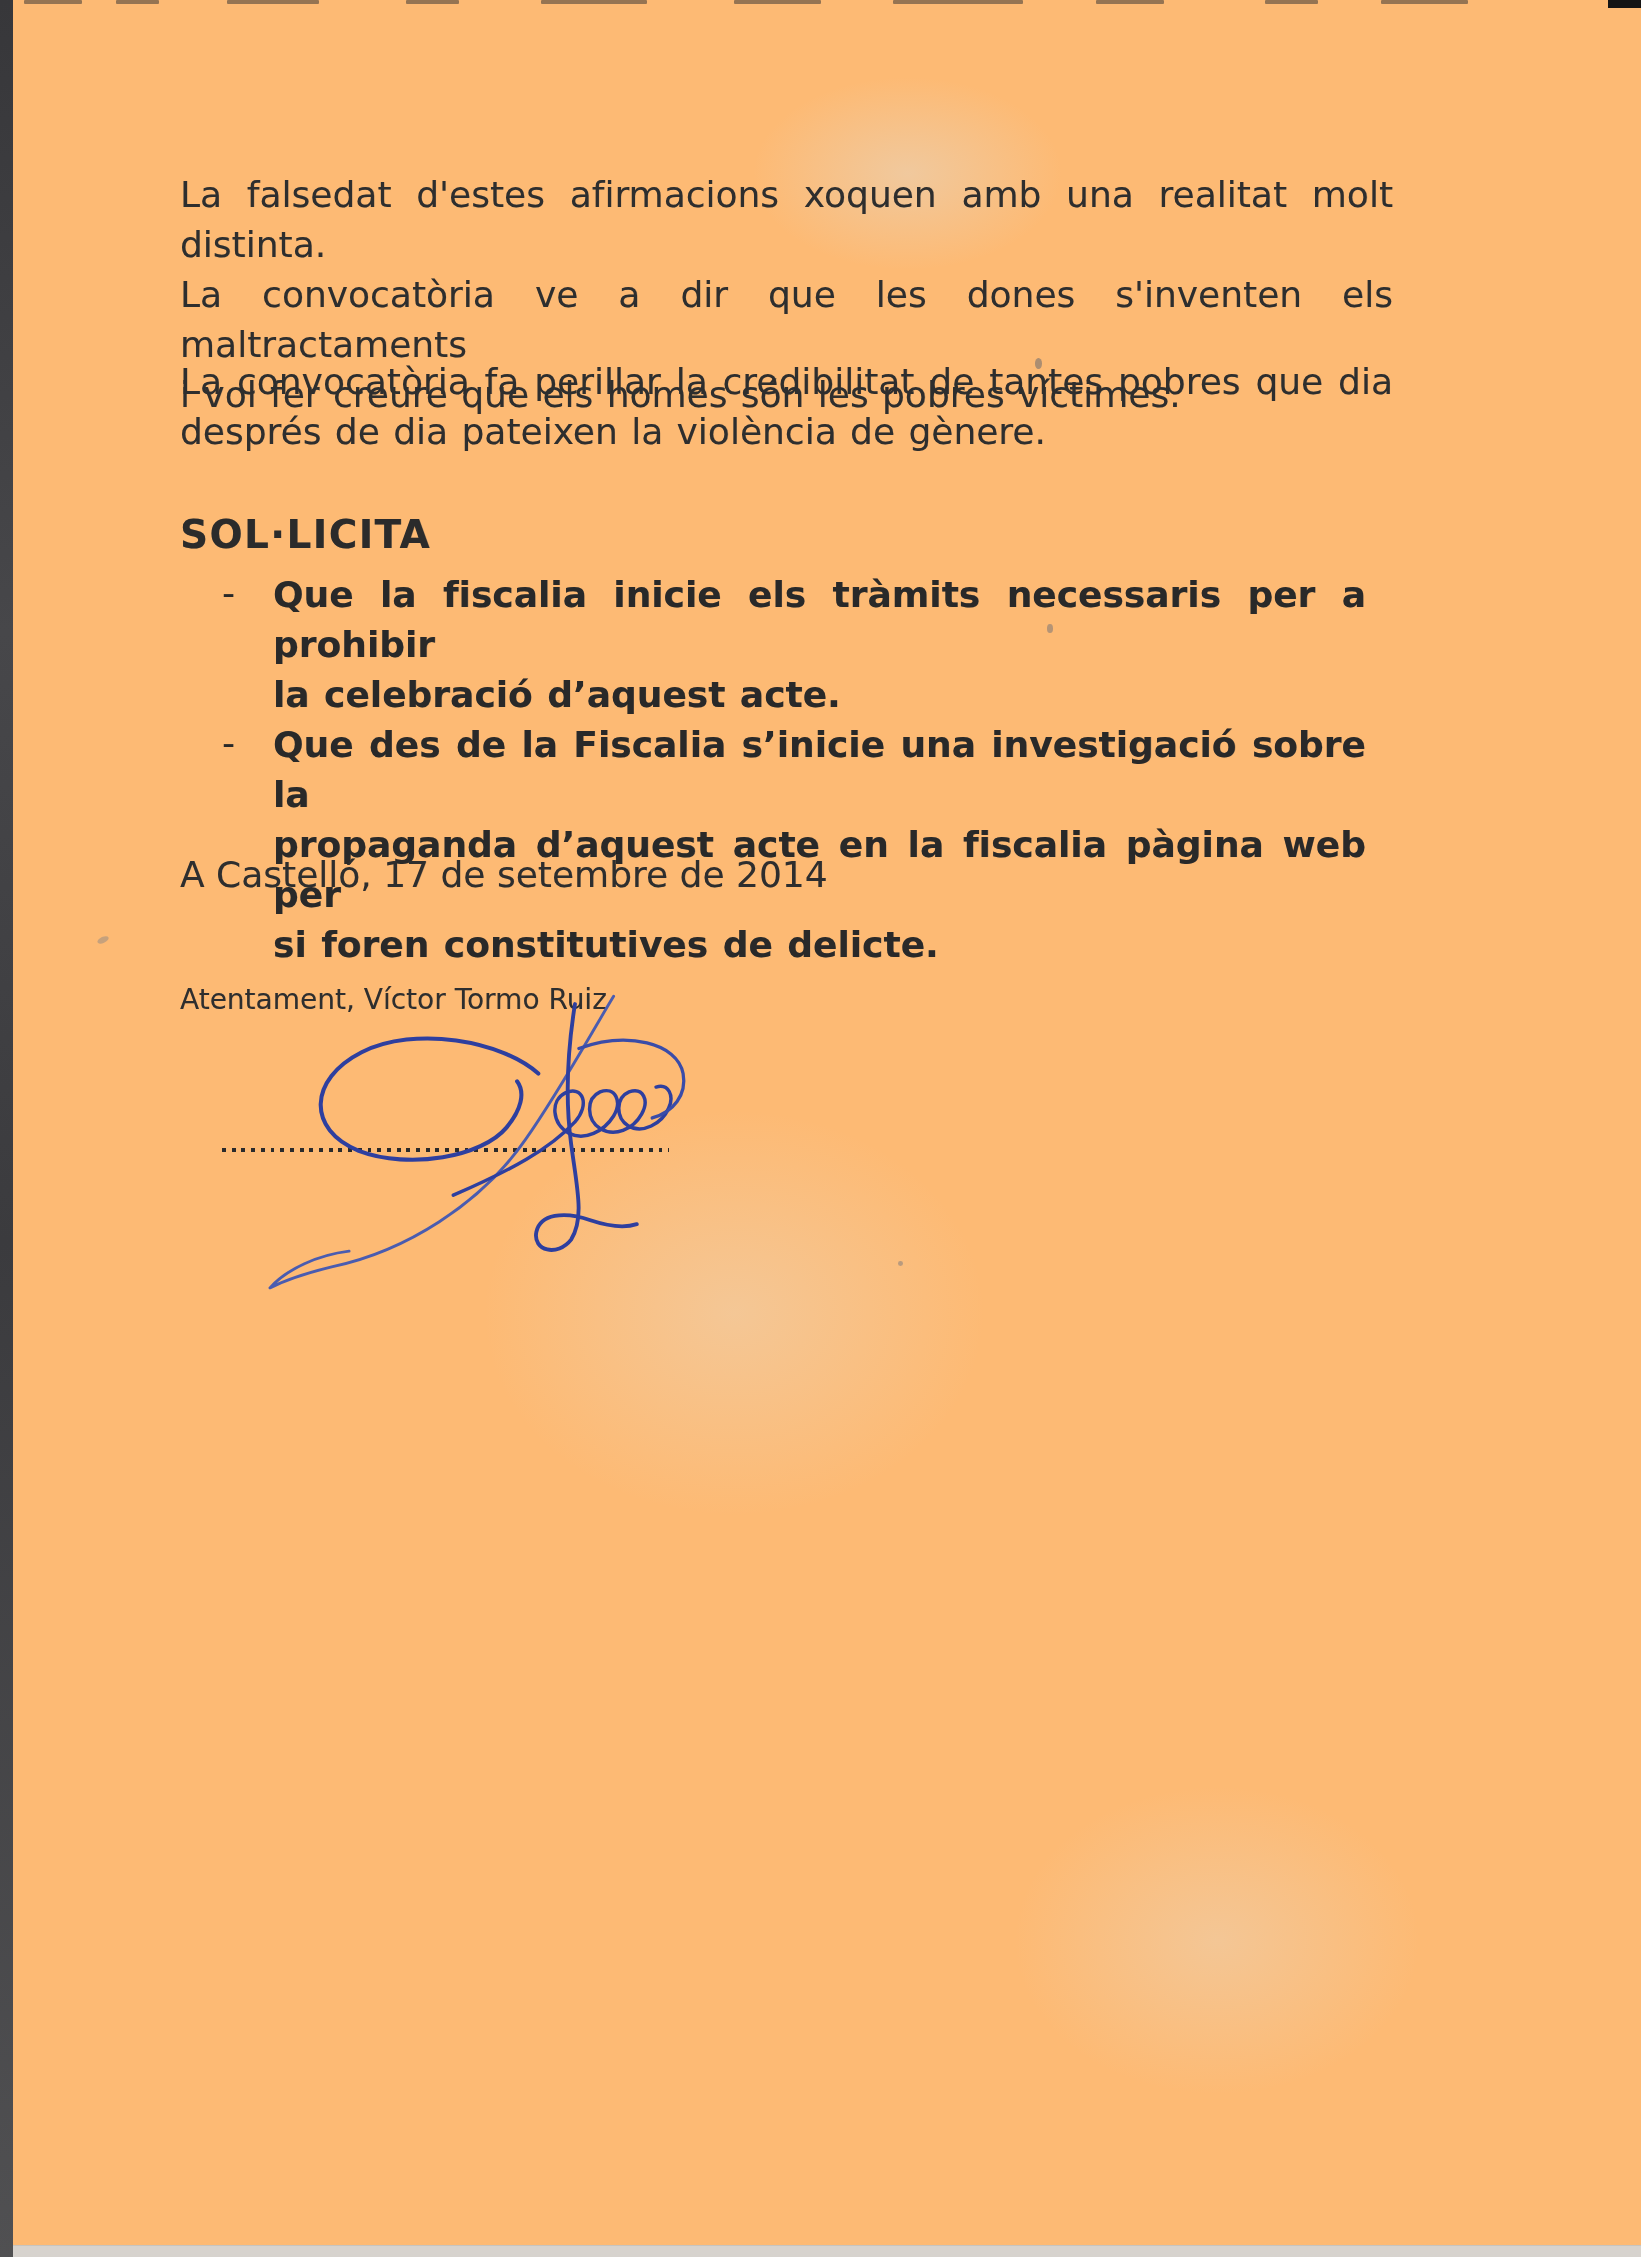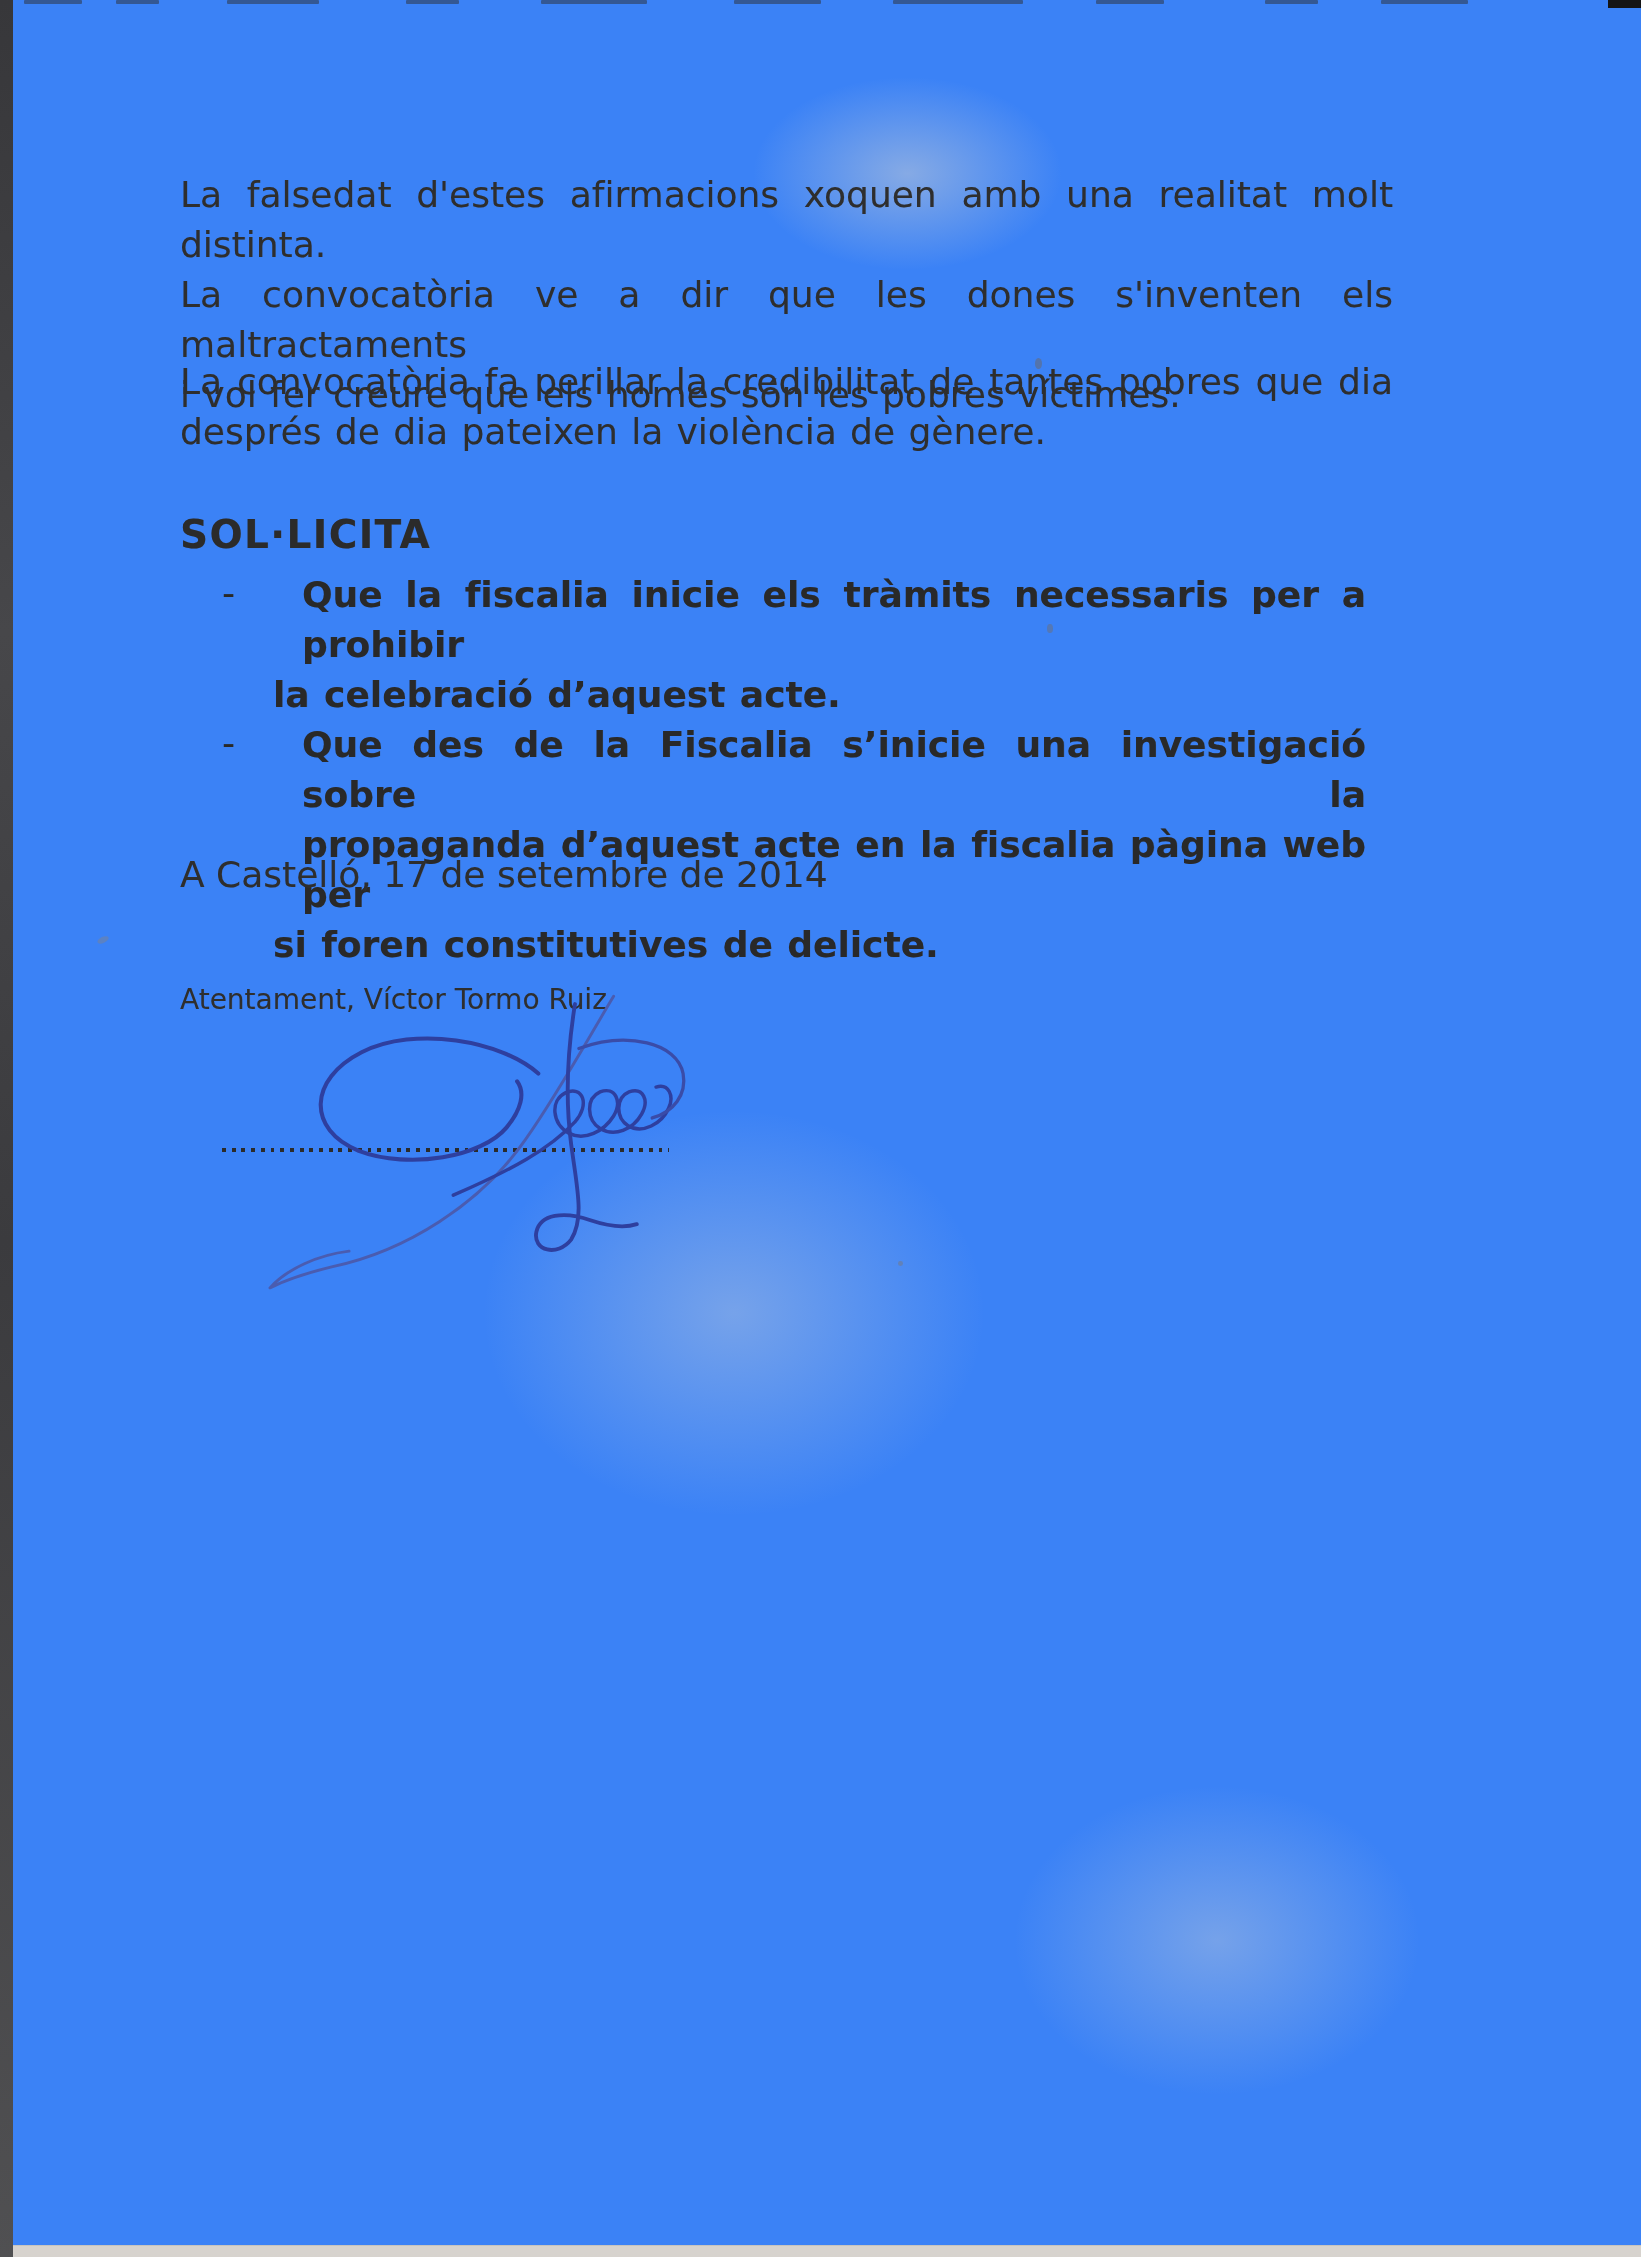--- a/index.html
+++ b/index.html
@@ -1,19 +1,19 @@
 <!DOCTYPE html>
 <html lang="ca"><head>
 <meta charset="utf-8">
 <style>
   html,body{margin:0;padding:0;background:#e8e8e8;}
   .page{
     position:relative;
     width:1641px;height:2257px;
-    background:#3b82f6;
+    background:#fdba74;
     overflow:hidden;
     font-family:"DejaVu Sans","Liberation Sans",sans-serif;
     color:#2e2e2e;
   }
   
   .left-edge{position:absolute;left:0;top:0;width:12.6px;height:2257px;
     background:linear-gradient(180deg,#37373a 0%,#47474a 28%,#3b3b3e 55%,#505052 100%);}
   .bottom-edge{position:absolute;left:12.6px;right:0;bottom:0;height:10.6px;
     background:#d7d3ce;border-top:1px solid rgba(0,0,0,.07);}
   .top-dash{position:absolute;top:0;height:3.9px;background:rgba(45,45,48,.5);border-radius:1px;}
@@ -30,21 +30,21 @@
 
   .heading{position:absolute;left:180px;width:1213px;top:510px;
     font-size:39px;line-height:50px;font-weight:700;text-align:left;
     letter-spacing:1.4px;color:#2b2b2b;text-shadow:0.3px 0.3px 0.6px rgba(70,70,70,.4);}
 
   .req-list{position:absolute;left:180px;top:570px;width:1278px;}
   .req-item{position:relative;padding-left:93px;font-size:36px;line-height:50px;
     font-weight:700;color:#292929;text-shadow:0.3px 0.3px 0.6px rgba(70,70,70,.4);word-spacing:1.9px;}
   .req-item .marker{position:absolute;left:42px;top:-1.9px;font-weight:400;}
   .req-item .item-lines{width:1093px;}
-  .req-item .line:not(:last-child){text-align:justify;text-align-last:justify;margin-left:29px;}
+  .req-item .line:not(:last-child){text-align:justify;text-align-last:justify;}
 
   .dateline{position:absolute;left:180px;top:850px;font-size:36px;line-height:50px;
     text-shadow:0.3px 0.3px 0.6px rgba(80,80,80,.35);}
   .closing{position:absolute;left:180px;top:975px;font-size:28px;line-height:50px;
     text-shadow:0.3px 0.3px 0.6px rgba(80,80,80,.35);}
 
   .dotted-line{position:absolute;left:222px;top:1148px;width:447px;height:3.9px;
     background:repeating-linear-gradient(90deg,#2b2b2b 0 3.9px,transparent 3.9px 9.7px);}
   .signature-svg{position:absolute;left:212px;top:975px;}
 </style>

